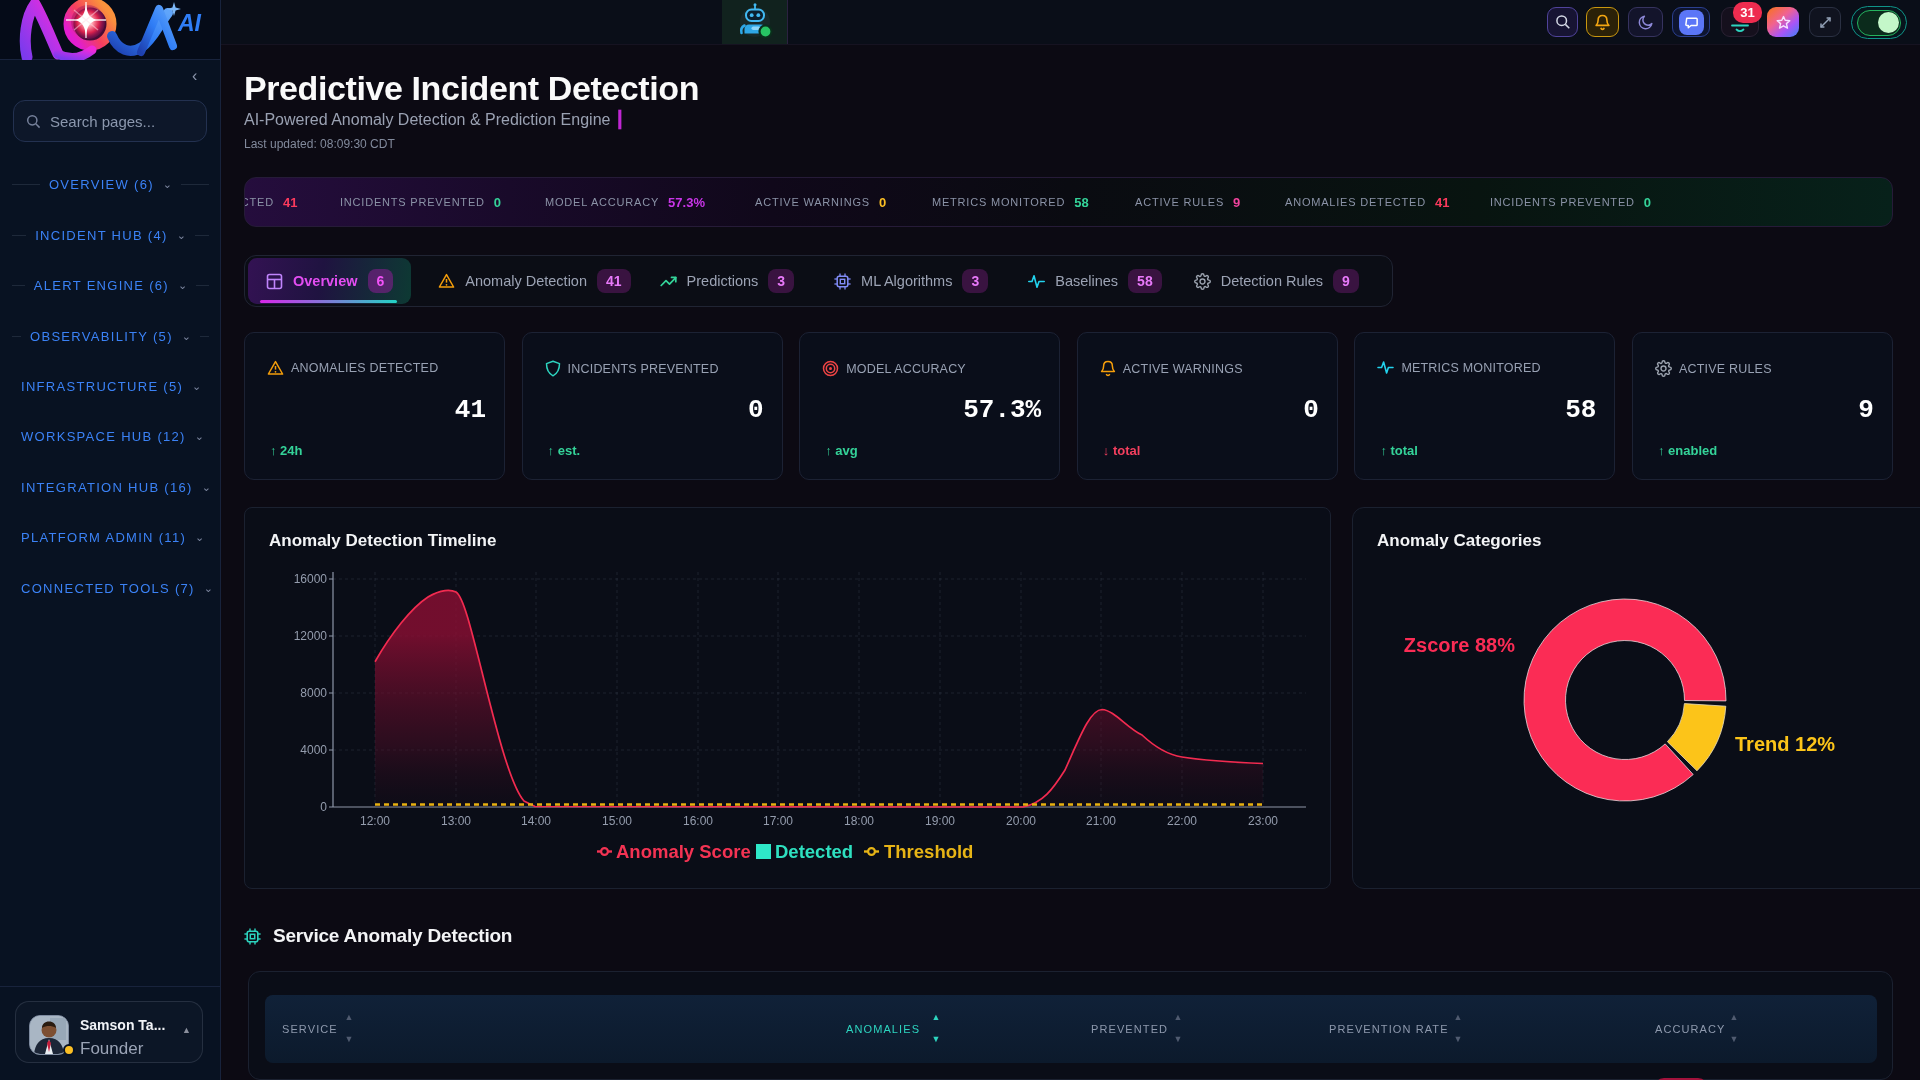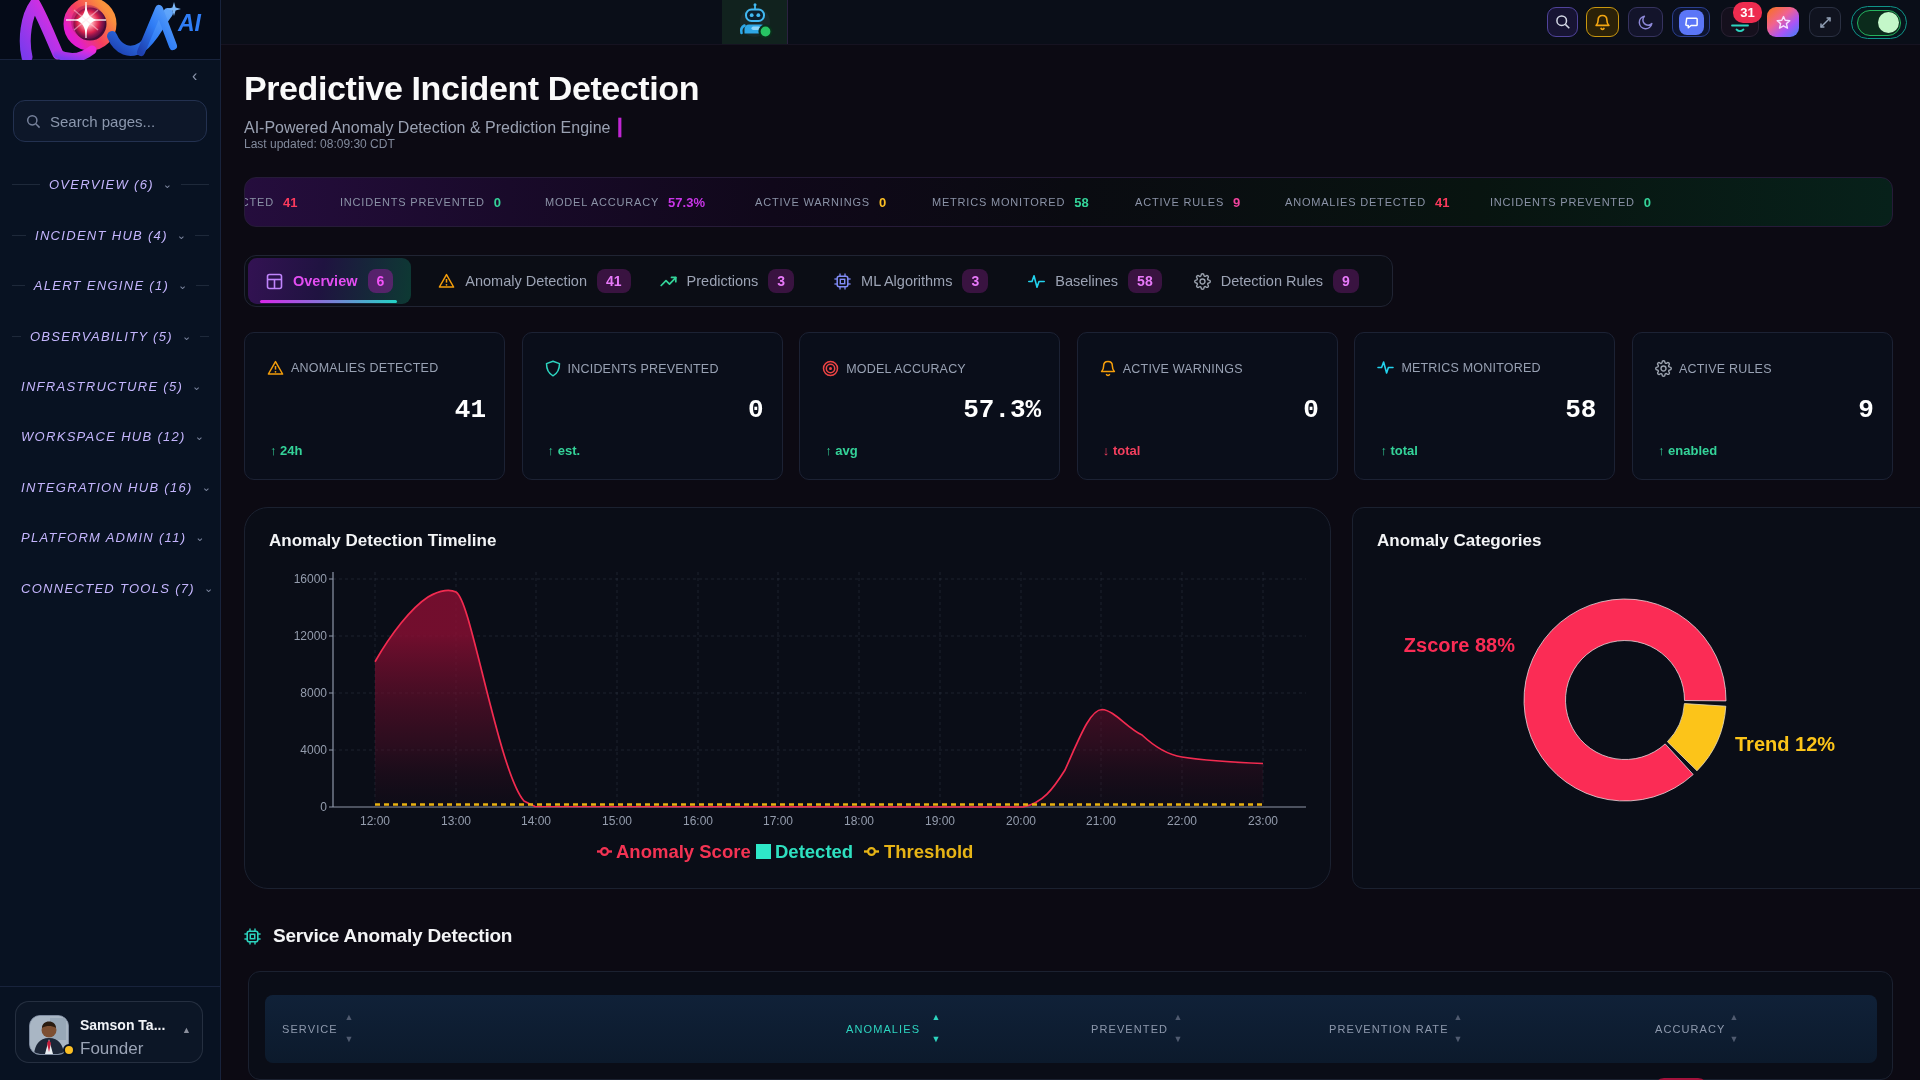--- a/index.html
+++ b/index.html
@@ -6,39 +6,39 @@
 html,body { width:1920px; height:1080px; overflow:hidden; background:#0c0a12; font-family:"Liberation Sans", sans-serif; }
 .abs { position:absolute; }
 
 #sidebar { position:absolute; left:0; top:0; width:221px; height:1080px; background:#081222; border-right:1px solid #18233c; }
 #logoarea { position:absolute; left:0; top:0; width:220px; height:60px; border-bottom:1px solid #18233c; background:#050b18; }
 #collapse { position:absolute; left:192px; top:67px; color:#8b95ab; font-size:16px; }
 #searchbox { position:absolute; left:13px; top:100px; width:194px; height:42px; background:#0d1729; border:1px solid #233150; border-radius:12px; display:flex; align-items:center; padding:0 12px; gap:9px; }
 #searchbox .ph { color:#8b97ad; font-size:15px; }
 .nav { position:absolute; left:0; width:221px; height:22px; display:flex; align-items:center; padding:0 12px; gap:9px; }
 .nav .ln { flex:1; height:1px; background:rgba(148,163,184,0.16); }
-.nav .tx { color:#c4b5fd; font-size:13px; letter-spacing:1.3px; white-space:nowrap;font-style:italic; }
+.nav .tx { color:#3b82f6; font-size:13px; letter-spacing:1.3px; white-space:nowrap; }
 .nav .cv { color:#7d87a0; font-size:11px; }
 #userline { position:absolute; left:0; top:986px; width:221px; height:1px; background:#18233c; }
 #usercard { position:absolute; left:15px; top:1001px; width:188px; height:62px; border:1px solid rgba(148,163,184,0.18); border-radius:14px; background:rgba(255,255,255,0.02); }
 
 #topbar { position:absolute; left:221px; top:0; width:1699px; height:45px; background:#0a0e18; border-bottom:1px solid #161321; }
 #greenband { position:absolute; left:0; top:0; width:501px; height:44px; background:linear-gradient(90deg,#11874f 0%,#22a865 35%,#2cb571 60%,#27ad6a 100%); display:flex; align-items:center; }
 #gtoggle { position:relative; flex:none; margin-left:31px; width:41px; height:22px; background:#0a5737; border-radius:11px; }
 #gtoggle .knob { position:absolute; right:2px; top:2px; width:18px; height:18px; border-radius:50%; background:#fff; box-shadow:0 0 8px 2px rgba(255,255,255,0.55); }
 #gdot { flex:none; width:11px; height:11px; border-radius:50%; background:#fff; margin-left:13px; box-shadow:0 0 10px 4px rgba(255,255,255,0.5); }
 #gtext { flex:none; color:#fff; font-weight:bold; font-size:14.5px; letter-spacing:-0.2px; margin-left:14px; white-space:nowrap; }
 #gbadge { flex:none; margin-left:11px; white-space:nowrap; background:rgba(7,61,40,0.55); border:1px solid rgba(255,255,255,0.45); color:#fff; font-weight:bold; font-size:12.5px; padding:5px 9px; border-radius:9px; }
 #robotbox { position:absolute; left:501px; top:0; width:66px; height:44px; background:#11221e; border-right:1px solid #2b2140; }
 
 .tbtn { position:absolute; top:7px; height:30px; border-radius:9px; display:flex; align-items:center; justify-content:center; }
 
 #main { position:absolute; left:221px; top:45px; width:1699px; height:1035px; background:#0c0a13; }
 #title { position:absolute; left:23px; top:24px; white-space:nowrap; color:#fafafa; font-size:34px; font-weight:bold; letter-spacing:-0.4px; }
-#subtitle { position:absolute; left:23px; top:65px; white-space:nowrap; color:#9aa1b2; font-size:16px;margin-top:8px; }
+#subtitle { position:absolute; left:23px; top:65px; white-space:nowrap; color:#9aa1b2; font-size:16px; }
 #subtitle .cursor { color:#c026d3; font-weight:bold; }
 #updated { position:absolute; left:23px; top:92px; color:#828a9c; font-size:12px; }
 
 #ticker { position:absolute; left:23px; top:132px; width:1649px; height:50px; top:132px; border-radius:12px; background:linear-gradient(90deg,#250d3d 0%,#190a2a 16%,#10081a 32%,#0a0b11 50%,#081410 75%,#07211a 100%); border:1px solid #261b38; overflow:hidden; }
 #tickrow { position:absolute; left:0; top:0; height:48px; width:100%; }
 .titem { position:absolute; display:flex; align-items:center; white-space:nowrap; top:0; height:48px; }
 .titem .lb { color:#8b93a7; font-size:11px; letter-spacing:0.8px; }
 .titem .vl { font-size:13px; font-weight:bold; margin-left:9px; font-family:"Liberation Sans",sans-serif; }
 
 #tabs { position:absolute; left:23px; top:210px; width:1149px; height:52px; background:#0b0d15; border:1px solid #202433; border-radius:12px; display:flex; align-items:center; }
@@ -49,21 +49,21 @@
 #tabactive .underline { position:absolute; left:12px; right:14px; bottom:1px; height:3px; border-radius:2px; background:linear-gradient(90deg,#d926e9,#22d3c5); }
 
 #cards { position:absolute; left:23px; top:287px; width:1649px; height:148px; display:flex; justify-content:space-between; }
 .card { width:261px; height:148px; background:#0a0e1a; border:1px solid #1c2234; border-radius:10px; position:relative; }
 .card .head { position:absolute; left:22px; top:27px; display:flex; align-items:center; gap:7px; }
 .card .lbl { color:#98a1b3; font-size:12.5px; letter-spacing:0.2px; }
 .card .num { position:absolute; right:18px; top:62px; color:#fff; font-size:26px; font-weight:bold; font-family:"Liberation Mono",monospace; }
 .card .foot { position:absolute; left:25px; bottom:21px; font-size:13px; font-weight:bold; color:#34d399; }
 .card .foot.red { color:#f43f5e; }
 
-#tlcard { position:absolute; left:23px; top:462px; width:1087px; height:382px; background:#0a0d17; border:1px solid #1b2130; border-radius:24px; }
+#tlcard { position:absolute; left:23px; top:462px; width:1087px; height:382px; background:#0a0d17; border:1px solid #1b2130; border-radius:8px; }
 #tlcard h3, #dncard h3 { position:absolute; left:24px; top:23px; color:#f3f4f6; font-size:17px; font-weight:bold; }
 #dncard { position:absolute; left:1131px; top:462px; width:603px; height:382px; background:#0a0d17; border:1px solid #1b2130; border-radius:12px; }
 
 #secthead { position:absolute; left:23px; top:880px; display:flex; align-items:center; gap:12px; }
 #secthead .t { color:#f3f4f6; font-size:19px; font-weight:bold; letter-spacing:-0.2px; }
 #tablecard { position:absolute; left:27px; top:926px; width:1645px; height:109px; background:#0a0d17; border:1px solid #1b2130; border-radius:12px; }
 #thead { position:absolute; left:16px; top:23px; width:1612px; height:68px; border-radius:8px; background:linear-gradient(180deg,#102138 0%,#0c1a2c 100%); }
 .th { position:absolute; color:#8e99ad; font-size:11px; letter-spacing:1.1px; top:28px; }
 .sort { position:absolute; top:11px; width:10px; color:#505b70; font-size:9px; line-height:22px; text-align:center; }
 .sort.teal { color:#2dd4bf; }
@@ -126,21 +126,21 @@
       <span class="ln"></span>
     </div>
   <div class="nav" style="top:224px">
       <span class="ln"></span>
       <span class="tx">INCIDENT HUB (4)</span>
       <span class="cv">⌄</span>
       <span class="ln"></span>
     </div>
   <div class="nav" style="top:274px">
       <span class="ln"></span>
-      <span class="tx">ALERT ENGINE (1)</span>
+      <span class="tx">ALERT ENGINE (6)</span>
       <span class="cv">⌄</span>
       <span class="ln"></span>
     </div>
   <div class="nav" style="top:325px">
       <span class="ln"></span>
       <span class="tx">OBSERVABILITY (5)</span>
       <span class="cv">⌄</span>
       <span class="ln"></span>
     </div>
   <div class="nav" style="top:375px">

